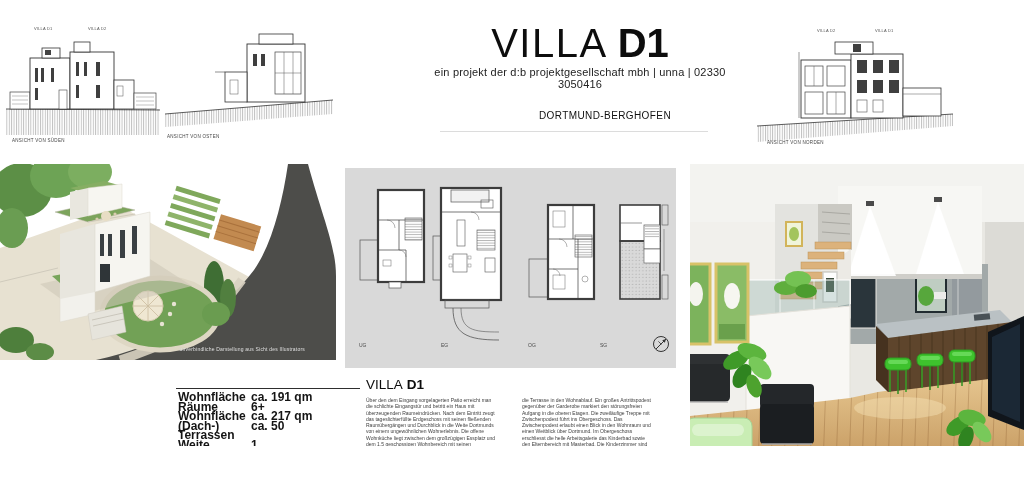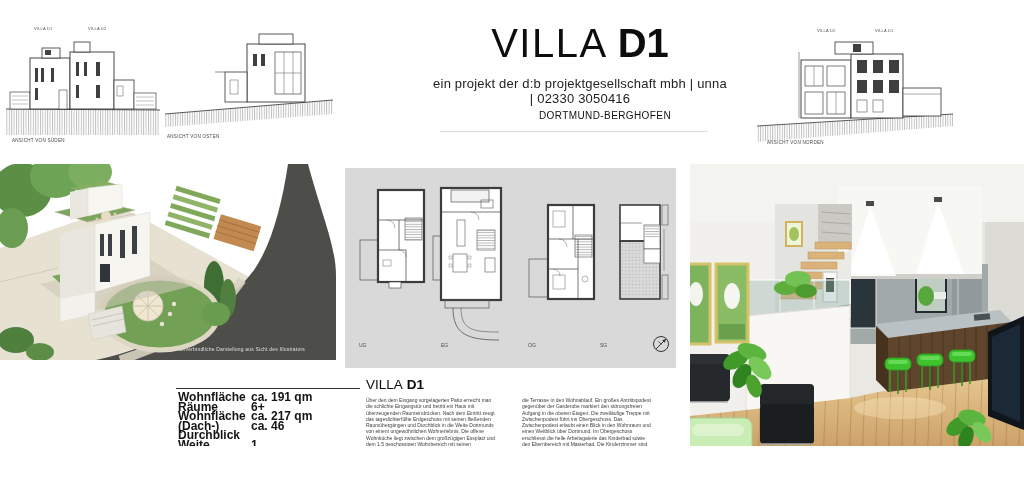--- a/index.html
+++ b/index.html
@@ -8,21 +8,21 @@
   .abs{position:absolute;}
   
   .elev{position:absolute;}
   .vlabel{position:absolute;font-size:4px;letter-spacing:.2px;color:#555;white-space:nowrap;}
   .ecap{position:absolute;font-size:4.5px;letter-spacing:.3px;color:#444;white-space:nowrap;}
   
   #title-block{position:absolute;left:430px;top:22px;width:300px;text-align:center;}
   #main-title{font-size:40px;line-height:42px;white-space:nowrap;color:#0d0d0d;}
   #main-title .light{font-weight:400;letter-spacing:1.5px;}
   #main-title .bold{font-weight:700;margin-left:10px;letter-spacing:0px;}
-  #subtitle{font-size:13px;color:#222;margin-top:12px;letter-spacing:.2px;}
+  #subtitle{font-size:11px;color:#222;margin-top:2px;letter-spacing:.2px;}
   #location{position:absolute;left:505px;top:110px;width:200px;text-align:center;
             font-size:10px;letter-spacing:.4px;color:#111;}
   #title-rule{position:absolute;left:440px;top:131px;width:268px;height:1px;background:#dcdcdc;}
   
   #plan-panel{position:absolute;left:345px;top:168px;width:331px;height:200px;background:#d9d9d9;}
   .plabel{position:absolute;top:174px;font-size:5px;color:#4a4a4a;}
   
   #specs{position:absolute;left:176px;top:388px;width:182px;
          border-top:1.5px solid #2e2e2e;border-bottom:1.5px solid #2e2e2e;padding:4px 0 4px 2px;}
   .srow{display:flex;font-size:12px;font-weight:bold;line-height:9.5px;color:#141414;}
@@ -423,22 +423,22 @@
     </div>
     <div class="srow">
       <span class="sl">Räume</span>
       <span class="sv">6+</span>
     </div>
     <div class="srow">
       <span class="sl">Wohnfläche</span>
       <span class="sv">ca. 217 qm</span>
     </div>
     <div class="srow">
-      <span class="sl">(Dach-) Durchblick</span>
-      <span class="sv">ca. 46</span>
+      <span class="sl">(Dach-) Terrassen</span>
+      <span class="sv">ca. 50</span>
     </div>
     <div class="srow">
       <span class="sl">Weite</span>
       <span class="sv">1</span>
     </div>
   </div>
 
   <div id="desc-head">
     <span class="light">VILLA</span><span class="bold">D1</span>
   </div>

